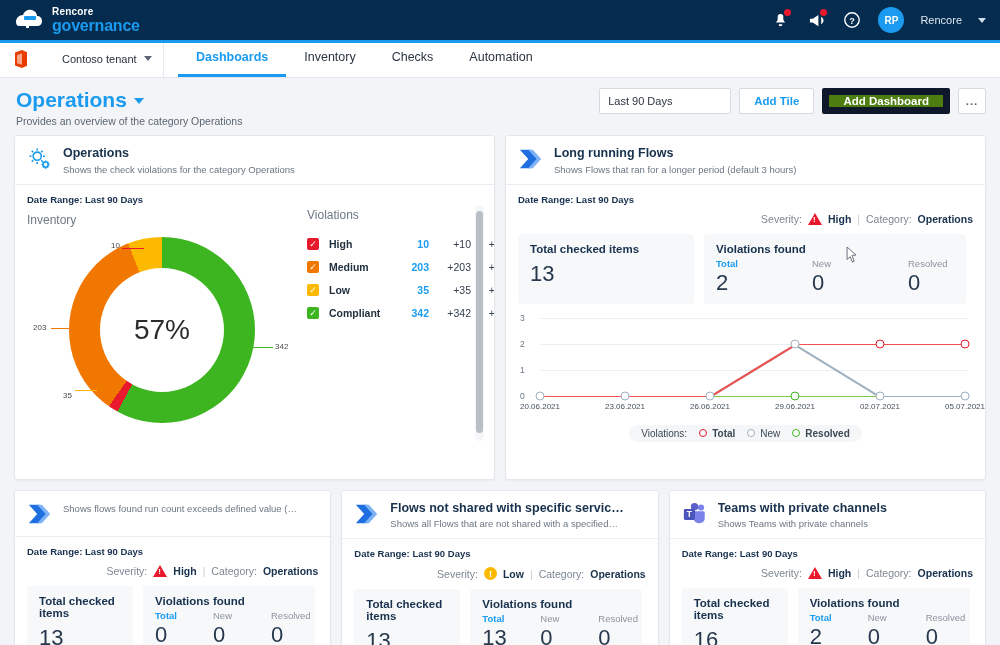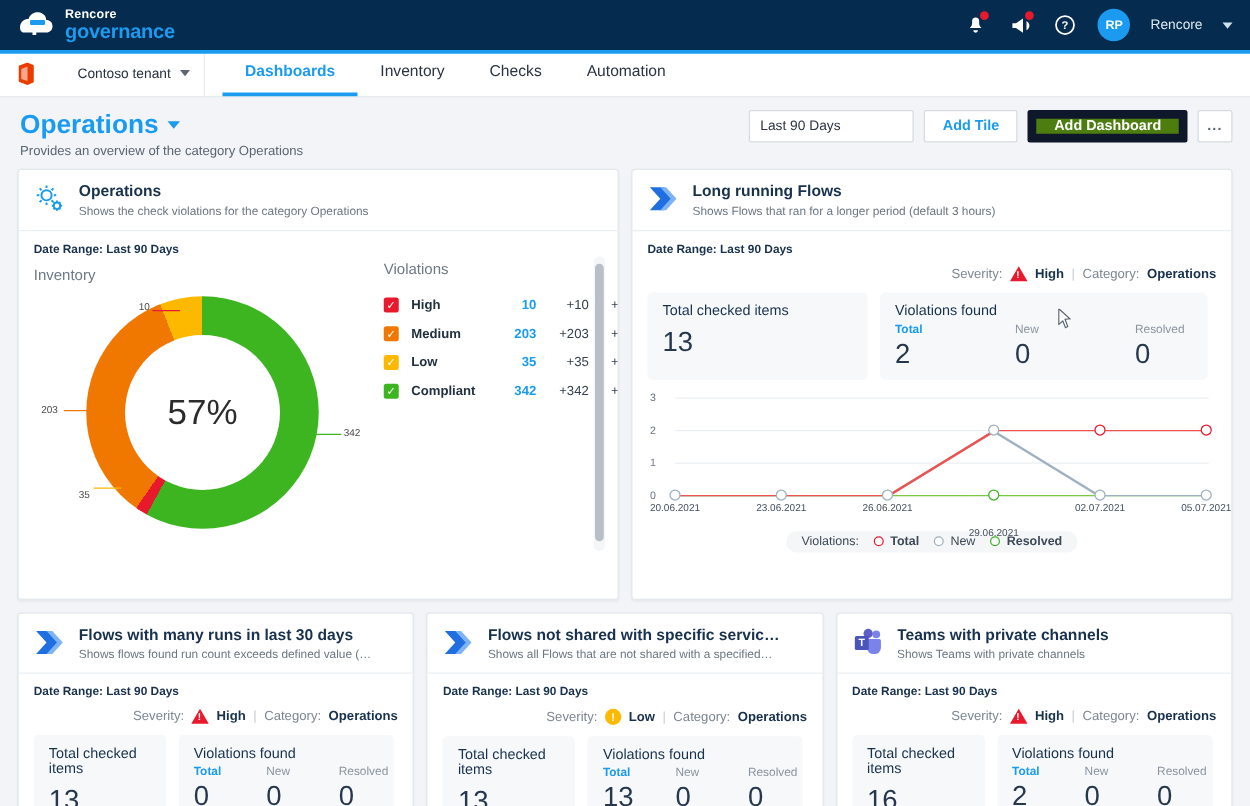--- a/index.html
+++ b/index.html
@@ -95,21 +95,21 @@
   .sev-sep { color: #c6ccd3; }
 
   
   .tri { width: 0; height: 0; border-left: 7px solid transparent; border-right: 7px solid transparent; border-bottom: 12px solid #e8192c; position: relative; }
   .tri::after { content: "!"; position: absolute; left: -2px; top: 2px; font-size: 8px; color: #fff; font-weight: bold; }
   .circ-low { width: 13px; height: 13px; border-radius: 50%; background: #fcb900; color: #fff; font-size: 9px; font-weight: bold; display: flex; align-items: center; justify-content: center; }
 
   
   .stats { display: flex; gap: 10px; margin-top: 9px; }
   .stat { background: #f6f8fa; border-radius: 4px; padding: 9px 12px 8px 12px; }
-  .stat-title { font-size: 11.5px; font-weight: normal; color: #18314d; }
+  .stat-title { font-size: 11.5px; font-weight: bold; color: #18314d; }
   .stat-big { font-size: 22px; color: #27384d; margin-top: 6px; font-weight: normal; }
   .kpis { display: flex; gap: 0; margin-top: 3px; }
   .kpi { min-width: 64px; }
   .kpi-l { font-size: 9.5px; color: #8b949e; }
   .kpi-l.tot { color: #1a9bf0; font-weight: bold; }
   .kpi-v { font-size: 22px; color: #27384d; margin-top: 1px; }
 
   
   .opsbody { display: flex; padding: 9px 12px 4px 12px; position: relative; height: 294px; }
   .col-left { width: 276px; }
@@ -373,21 +373,21 @@
             <div class="ytick" style="top: 84px;">0</div>
             <div class="gridline" style="top: 58px;"></div>
             <div class="ytick" style="top: 58px;">1</div>
             <div class="gridline" style="top: 32px;"></div>
             <div class="ytick" style="top: 32px;">2</div>
             <div class="gridline" style="top: 6px;"></div>
             <div class="ytick" style="top: 6px;">3</div>
             <div class="xtick" style="left: 22px; top: 90px;">20.06.2021</div>
             <div class="xtick" style="left: 107px; top: 90px;">23.06.2021</div>
             <div class="xtick" style="left: 192px; top: 90px;">26.06.2021</div>
-            <div class="xtick" style="left: 277px; top: 90px; margin-top: 20px;">29.06.2021</div>
+            <div class="xtick" style="left: 277px; top: 90px;">29.06.2021</div>
             <div class="xtick" style="left: 362px; top: 90px;">02.07.2021</div>
             <div class="xtick" style="left: 447px; top: 90px;">05.07.2021</div>
             <div class="seg" style="left: 22px; top: 84px; width: 85px; transform: rotate(0deg); background: rgb(122, 201, 67); z-index: 1;"></div>
             <div class="seg" style="left: 107px; top: 84px; width: 85px; transform: rotate(0deg); background: rgb(122, 201, 67); z-index: 1;"></div>
             <div class="seg" style="left: 192px; top: 84px; width: 85px; transform: rotate(0deg); background: rgb(122, 201, 67); z-index: 1;"></div>
             <div class="seg" style="left: 277px; top: 84px; width: 85px; transform: rotate(0deg); background: rgb(122, 201, 67); z-index: 1;"></div>
             <div class="seg" style="left: 362px; top: 84px; width: 85px; transform: rotate(0deg); background: rgb(122, 201, 67); z-index: 1;"></div>
             <div class="seg" style="left: 22px; top: 84px; width: 85px; transform: rotate(0deg); background: rgb(159, 176, 192); z-index: 2;"></div>
             <div class="seg" style="left: 107px; top: 84px; width: 85px; transform: rotate(0deg); background: rgb(159, 176, 192); z-index: 2;"></div>
             <div class="seg" style="left: 192px; top: 84px; width: 99.6444px; transform: rotate(-31.4568deg); background: rgb(159, 176, 192); z-index: 2;"></div>
@@ -434,21 +434,20 @@
 
   <div class="row row2">
 
     <div class="card" style="width:318px">
       <div class="card-head">
         <svg class="msicon" viewBox="0 0 28 28">
           <path d="M2 4h12l9 10-9 10H2l9-10z" fill="#1f6fe0"></path>
           <path d="M11 4h5l9 10-9 10h-5l9-10z" fill="#7fb3f5"></path>
         </svg>
         <div style="min-width:0">
-          <div class="card-title">Flows with many runs in last 30 days</div>
           <div class="card-desc">Shows flows found run count exceeds defined value (…</div>
         </div>
       </div>
       <div class="card-body">
         <div class="daterange">Date Range: Last 90 Days</div>
         <div class="sevline">
           <span class="sev-lbl">Severity:</span>
           <span class="tri"></span>
           <span class="sev-val">High</span>
           <span class="sev-sep">|</span>

